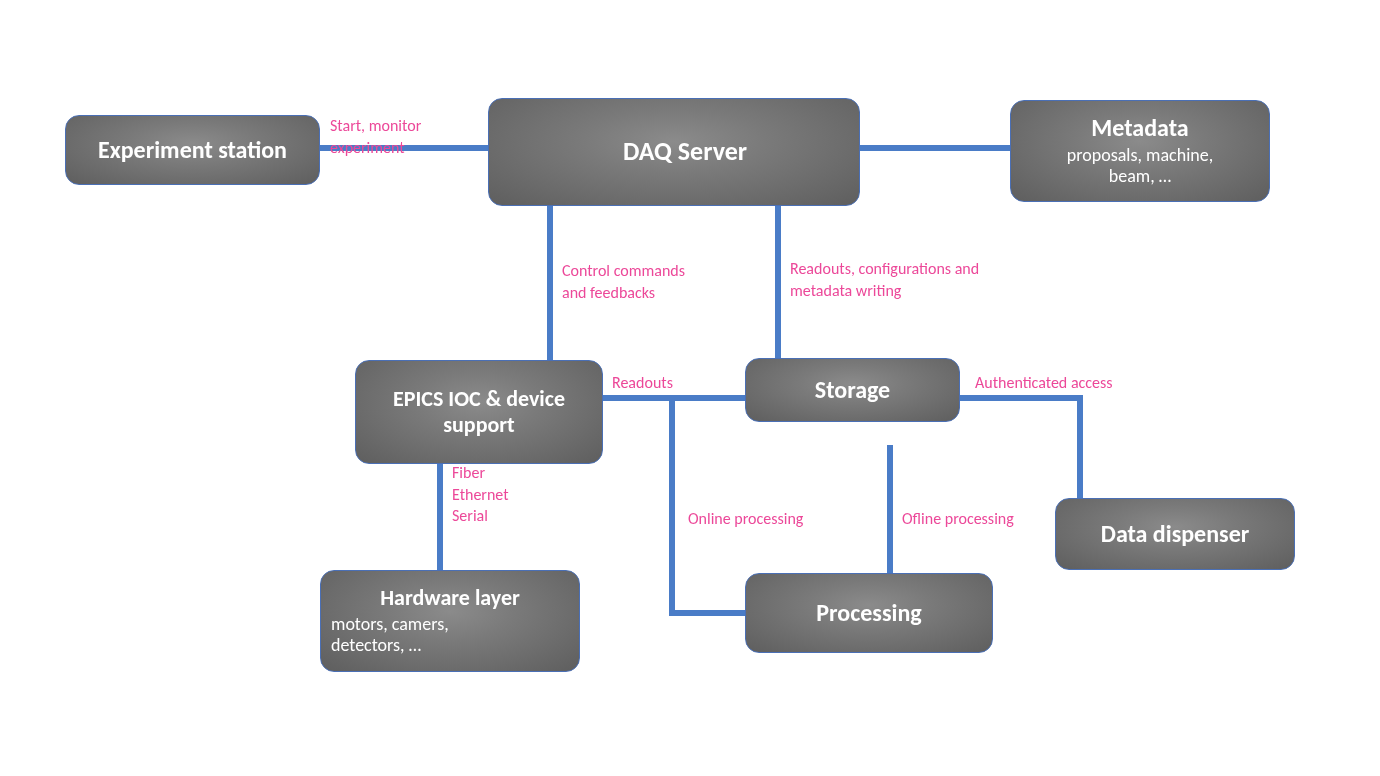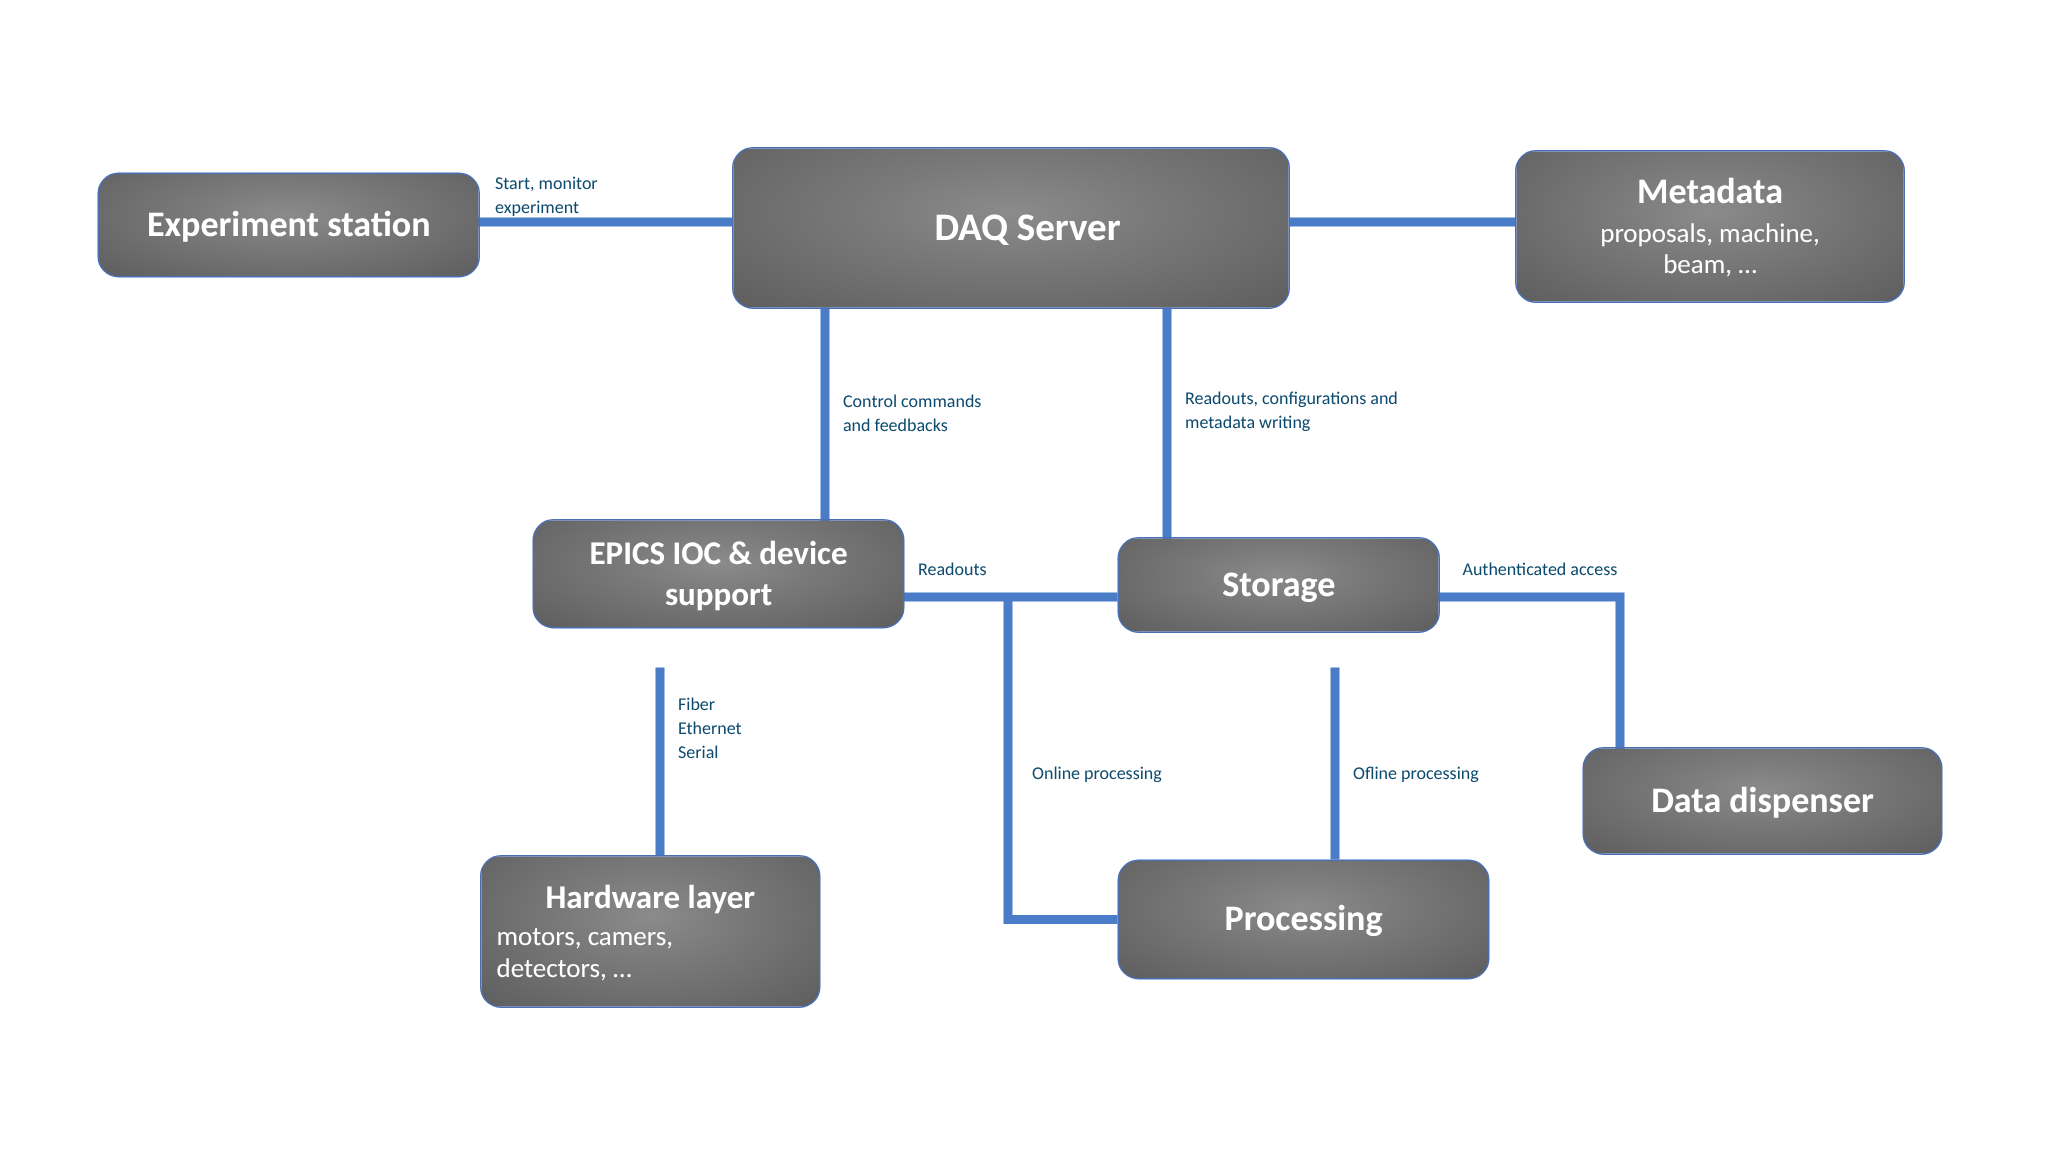--- a/index.html
+++ b/index.html
@@ -28,22 +28,22 @@
     line-height: 1.2;
   }
   .node .title {
     font-weight: 600;
   }
   .node .subtitle {
     font-weight: 400;
   }
   .edge-label {
     position: absolute;
-    color: #0c4a6e;
-    font-size: 12px;
+    color: #ec4899;
+    font-size: 16px;
     line-height: 1.35;
     white-space: pre;
   }
   svg.lines {
     position: absolute;
     left: 0;
     top: 0;
     width: 1380px;
     height: 776px;
     pointer-events: none;
@@ -87,29 +87,29 @@
 <div class="node" style="left:488px; top:98px; width:372px; height:108px;">
   <span class="title" style="font-size:26px;margin-left:22px;">DAQ Server</span>
 </div>
 
 <div class="node" style="left:1010px; top:100px; width:260px; height:102px;">
   <span class="title" style="font-size:24px;">Metadata</span>
   <span class="subtitle" style="font-size:18px; white-space:pre; margin-top:2px;">proposals, machine,
 beam, …</span>
 </div>
 
-<div class="node" style="left:355px; top:346px; width:248px; height:73px;">
+<div class="node" style="left:355px; top:360px; width:248px; height:104px;">
   <span class="title" style="font-size:22px;">EPICS IOC &amp; device support</span>
 </div>
 
 <div class="node" style="left:745px; top:358px; width:215px; height:64px;">
   <span class="title" style="font-size:24px;">Storage</span>
 </div>
 
-<div class="node" style="left:320px; top:570px; width:227px; height:102px; text-align:left; align-items:flex-start; ">
+<div class="node" style="left:320px; top:570px; width:260px; height:102px; text-align:left; align-items:flex-start; ">
   <span class="title" style="font-size:22px; align-self:center;">Hardware layer</span>
   <span class="subtitle" style="font-size:18px; white-space:pre; margin-top:2px;">motors, camers,
 detectors, …</span>
 </div>
 
 <div class="node" style="left:745px; top:573px; width:248px; height:80px;">
   <span class="title" style="font-size:24px;text-align:right;">Processing</span>
 </div>
 
 <div class="node" style="left:1055px; top:498px; width:240px; height:72px;">

